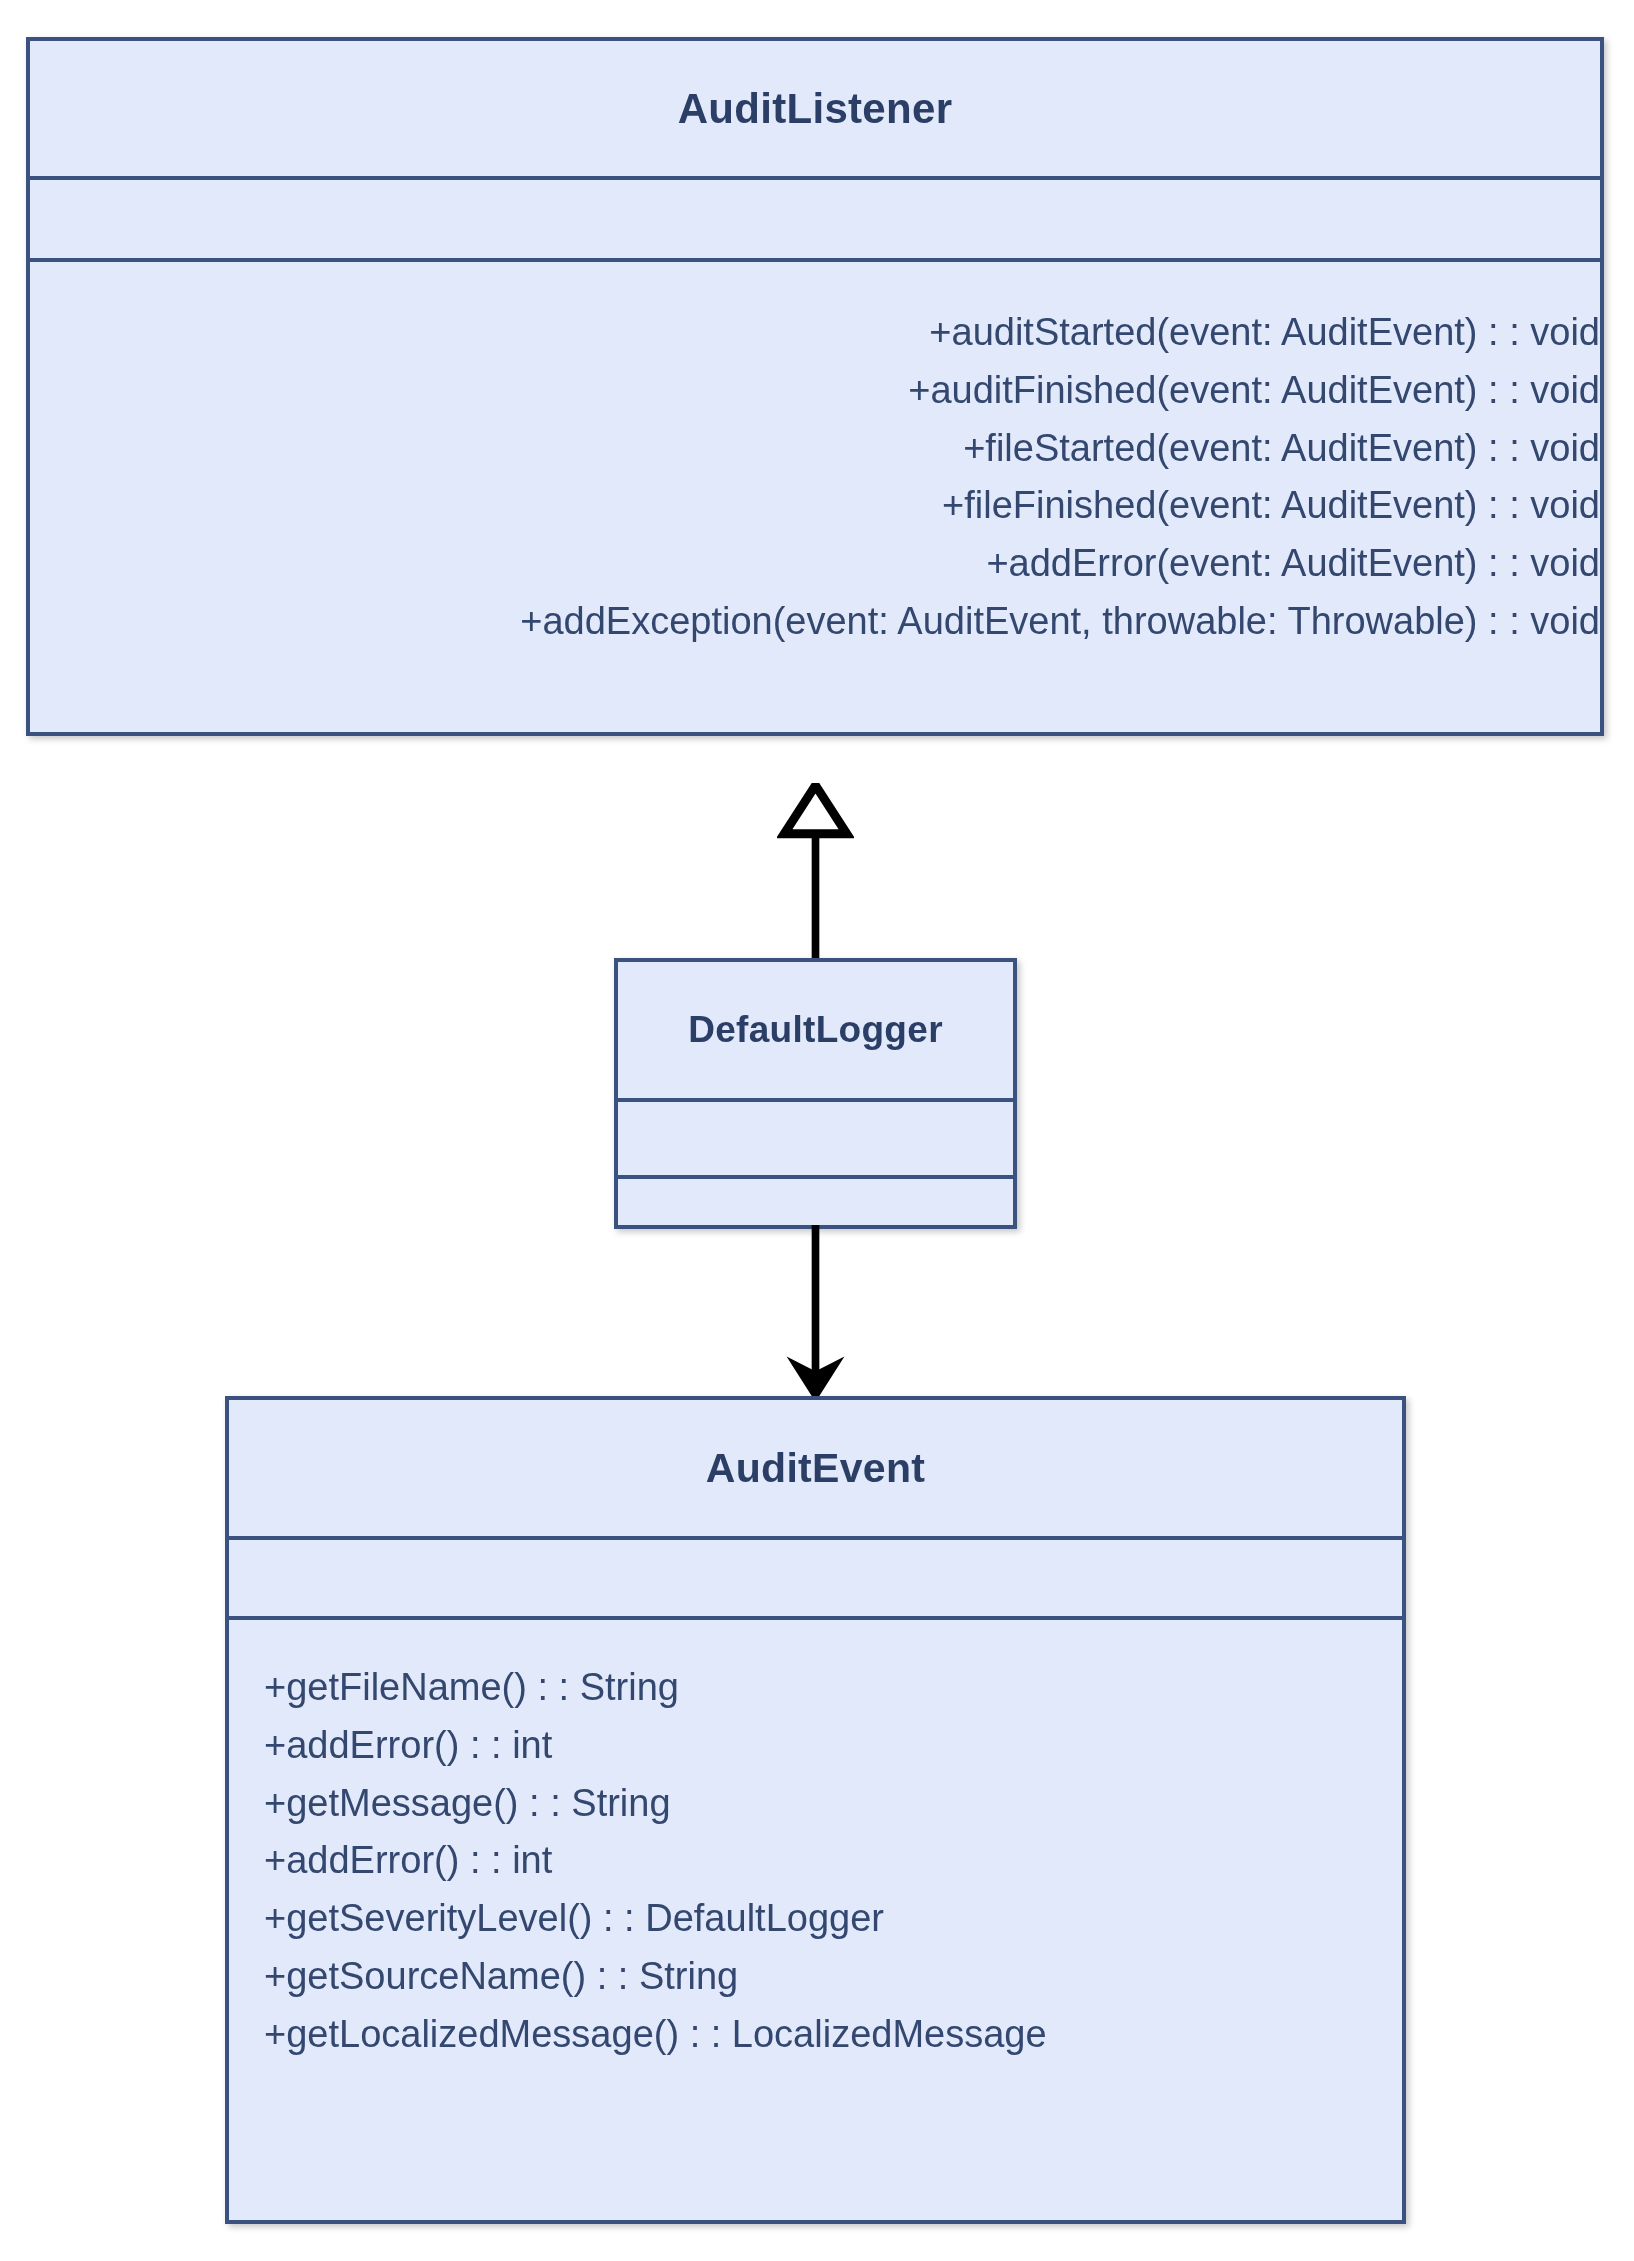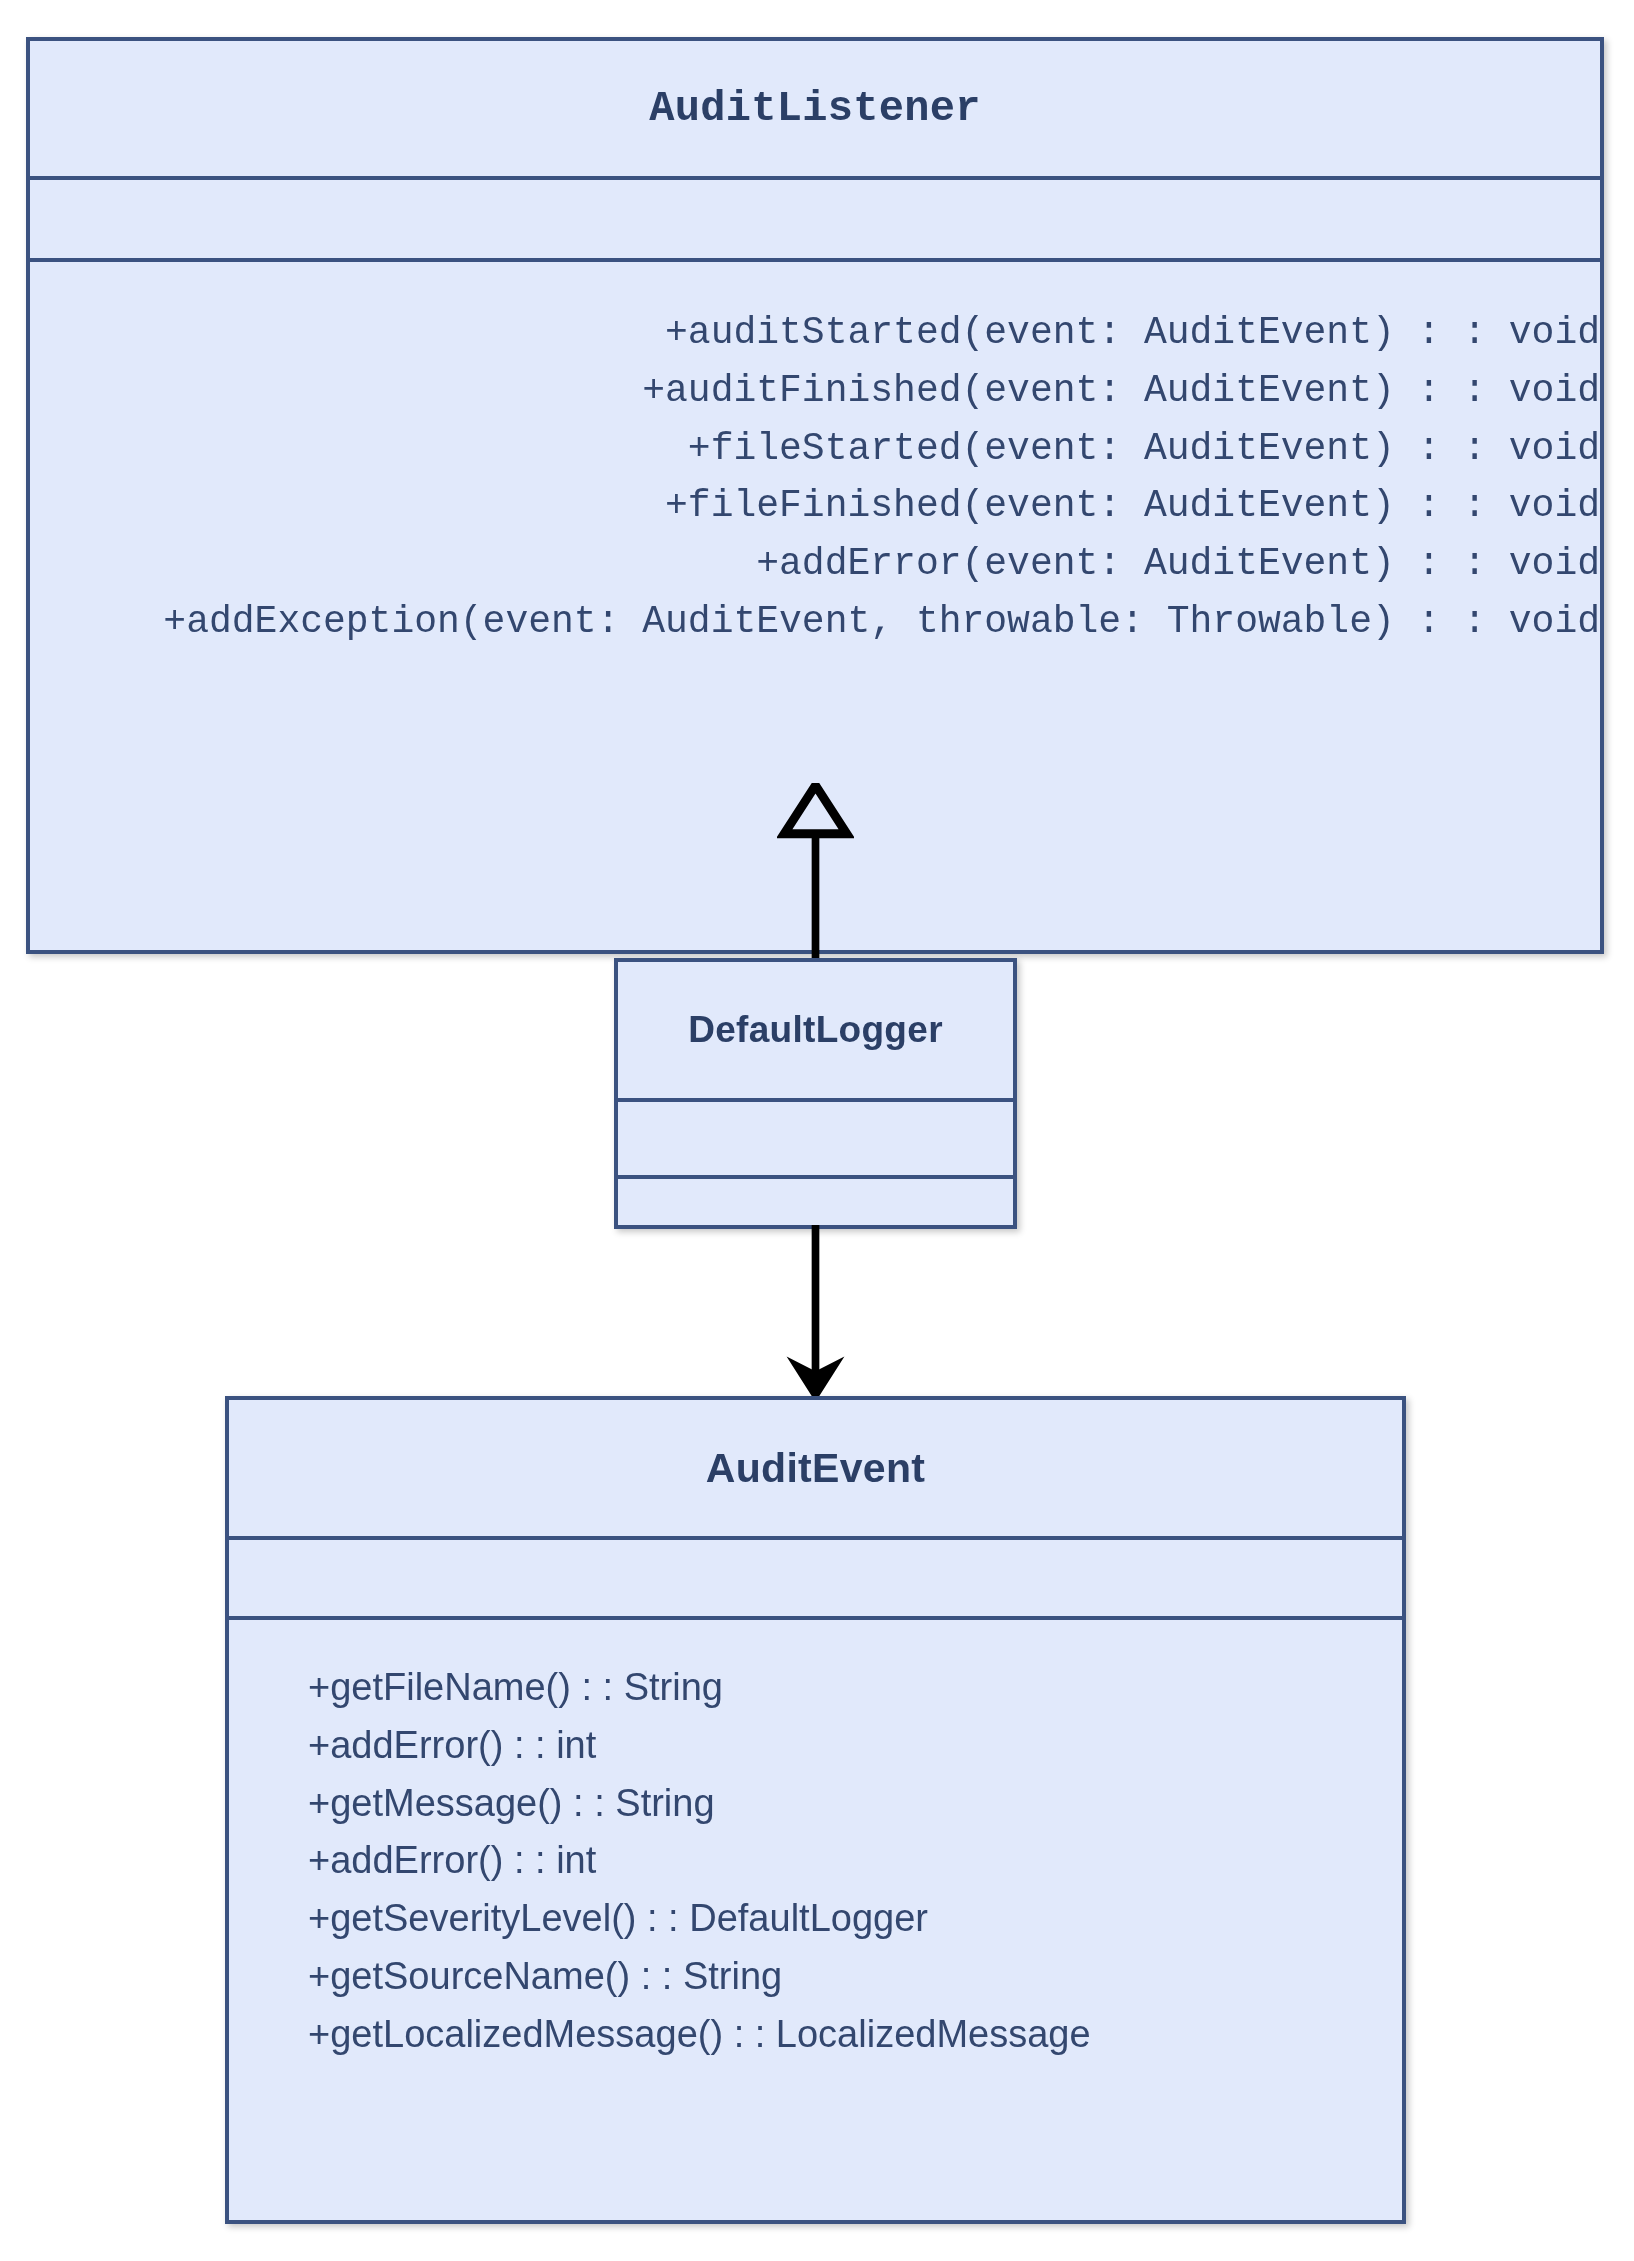--- a/index.html
+++ b/index.html
@@ -58,22 +58,21 @@
   .uml-member {
     color: #33476f;
     white-space: nowrap;
   }
 
   
   #box-auditlistener {
     left: 26px;
     top: 37px;
     width: 1578px;
-    height: 917px;
-    font-family: Liberation Mono, monospace;
+    height: 699px;
   }
   #box-auditlistener .uml-title {
     height: 135px;
     font-size: 42px;
   }
   #box-auditlistener .compartment-attrs {
     height: 78px;
   }
   #box-auditlistener .compartment-methods {
     padding: 42px 0 0 35px;
@@ -115,21 +114,20 @@
   }
   #box-auditevent .compartment-attrs {
     height: 76px;
   }
   #box-auditevent .compartment-methods {
     padding: 39px 0 0 35px;
   }
   #box-auditevent .uml-member {
     font-size: 38px;
     line-height: 1.52;
-    margin-left: 44px;
   }
 
   
   .connector {
     position: absolute;
     pointer-events: none;
   }
   #edge-generalization {
     left: 777px;
     top: 783px;

